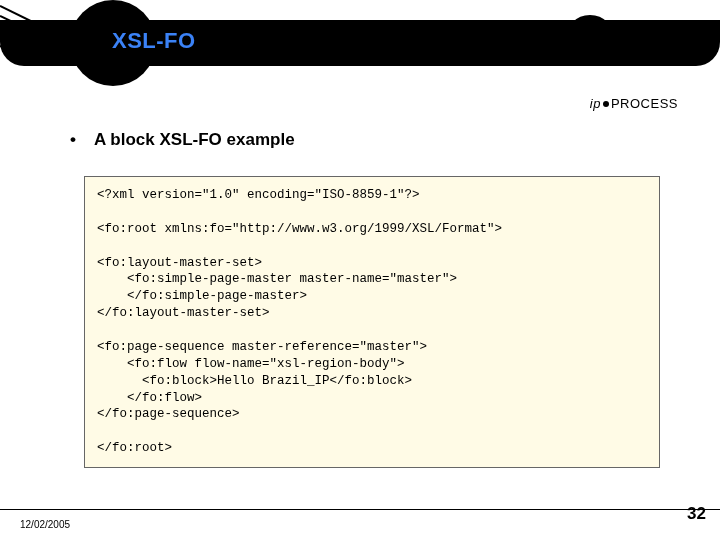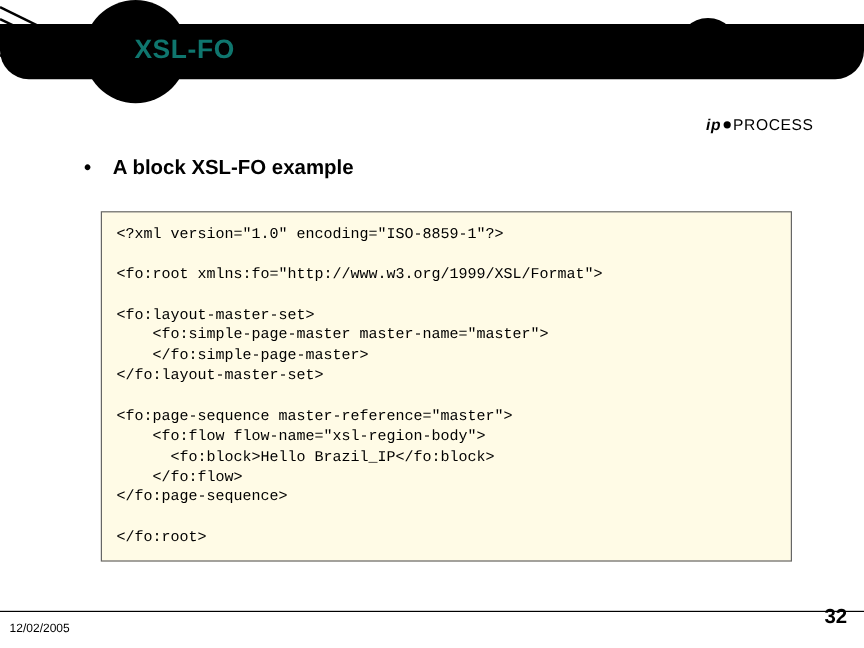--- a/index.html
+++ b/index.html
@@ -1,40 +1,40 @@
 <!DOCTYPE html>
 <html><head>
 <meta charset="utf-8">
 <style>
   html,body{margin:0;padding:0}
   body{width:720px;height:540px;font-family:Arial,Helvetica,sans-serif;background:#fff;position:relative;overflow:hidden}
 
   .header-band{position:absolute;top:20px;left:0;right:0;height:46px;background:#000;border-radius:0 0 24px 24px}
   .header-circle{position:absolute;top:0;left:70px;width:86px;height:86px;border-radius:50%;background:#000}
-  .slide-title{position:absolute;top:28px;left:112px;color:#0f766e;font-size:22px;font-weight:bold;letter-spacing:.5px}
+  .slide-title{position:absolute;top:28px;left:112px;color:#3b82f6;font-size:22px;font-weight:bold;letter-spacing:.5px}
 
   .corner-traces{position:absolute;top:0;left:0;width:120px;height:70px}
   .corner-traces line{stroke:#000;stroke-width:2}
   .corner-traces circle{fill:#000}
 
   .logo-left{position:absolute;top:10px;right:100px;width:60px;height:60px}
   .logo-left .ring{stroke:#000;stroke-width:6;fill:none}
   .logo-left .trace{stroke:#000;stroke-width:3;fill:none}
   .logo-left .dot{fill:#000}
 
   .logo-right{position:absolute;top:96px;right:42px;font-size:13px;letter-spacing:.5px}
-  .logo-right .ip{font-style:italic;font-weight:bold}
+  .logo-right .ip{font-style:italic;font-weight:normal}
   .logo-right .small-dot{display:inline-block;width:6px;height:6px;border-radius:50%;background:#000;margin:0 2px 2px 2px;vertical-align:middle}
 
   .bullet-row{position:absolute;top:130px;left:66px;font-size:17px;font-weight:bold}
   .bullet-row .b{display:inline-block;width:14px;text-align:center;margin-right:14px}
 
   .code-box{position:absolute;top:176px;left:84px;width:550px;background:#fffbe6;border:1px solid #666;padding:10px 12px;font-family:"Courier New",Courier,monospace;font-size:12.5px;line-height:1.35;white-space:pre}
 
-  .footer-date{position:absolute;bottom:10px;left:8px;font-size:10px;color:#000}
+  .footer-date{position:absolute;bottom:10px;left:20px;font-size:10px;color:#000}
   .footer-num{position:absolute;bottom:16px;right:14px;font-size:17px;font-weight:bold}
   .footer-rule{position:absolute;bottom:30px;left:0;right:0;height:0;border-top:1px solid #000}
 </style>
 </head>
 <body>
 
 <svg class="corner-traces" viewBox="0 0 120 70">
   <line x1="0" y1="6" x2="45" y2="28"></line>
     <circle cx="45" cy="28" r="3"></circle>
   <line x1="0" y1="16" x2="55" y2="42"></line>

